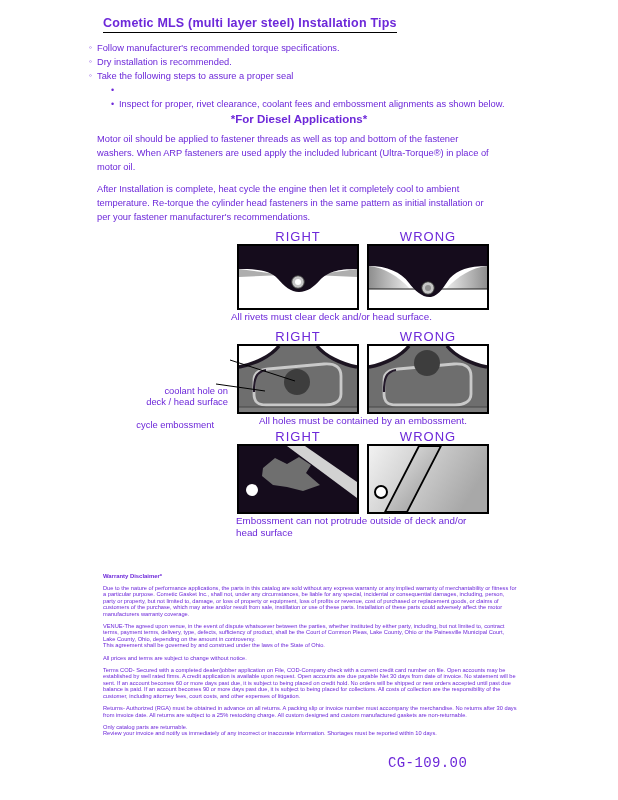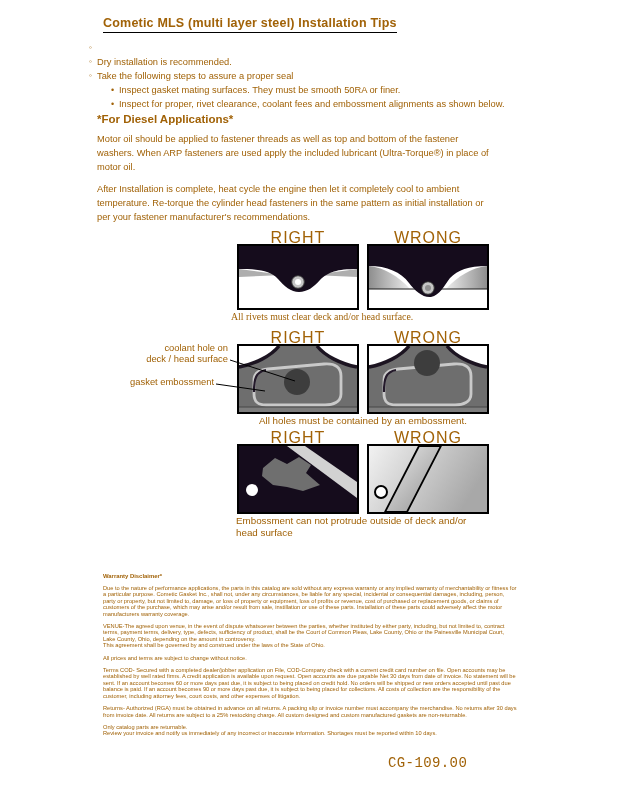--- a/index.html
+++ b/index.html
@@ -1,67 +1,67 @@
 <!DOCTYPE html>
 <html><head>
 <meta charset="utf-8">
 <style>
   html,body{margin:0;padding:0;background:#ffffff;}
   .page{position:relative;width:618px;height:800px;background:#ffffff;overflow:hidden;
-        font-family:"Liberation Sans", sans-serif;color:#a16207;}
+        font-family:"Liberation Sans", sans-serif;color:#6d28d9;}
 
   .page-title{position:absolute;left:103px;top:16px;font-size:12.5px;font-weight:bold;
               letter-spacing:0.2px;border-bottom:1.6px solid #000;padding-bottom:2px;}
 
   .tips-list{position:absolute;left:89px;top:41px;width:436px;font-size:9.3px;line-height:14px;}
   .tip-row{display:flex;}
   .tip-marker{width:8px;flex:0 0 8px;text-align:left;font-size:8px;line-height:14px;}
   .sub-list{margin-left:22px;}
   .sub-marker{width:8px;flex:0 0 8px;font-size:9px;line-height:14px;}
 
   .diesel{position:absolute;left:97px;top:113px;width:404px;}
-  .diesel-heading{font-size:11.5px;font-weight:bold;margin:0 0 8px 0;}
+  .diesel-heading{font-size:11.5px;font-weight:bold;margin:0 0 8px 0;text-align:center;}
   .diesel p{font-size:9.3px;line-height:13.8px;margin:0 12px 9px 0;}
 
-  .rw-label{position:absolute;width:122px;text-align:center;font-size:16px;letter-spacing:1px;}
+  .rw-label{position:absolute;width:122px;text-align:center;font-size:13px;letter-spacing:1px;}
   .panel{position:absolute;display:block;}
   .caption{position:absolute;font-size:9.8px;line-height:11.5px;}
 
-  .callout{position:absolute;text-align:right;font-size:9.4px;line-height:11px;}
+  .callout{position:absolute;text-align:right;font-size:9.4px;line-height:11px;margin-top:43px;}
   .leader-overlay{position:absolute;left:0;top:0;width:618px;height:800px;pointer-events:none;}
 
   .warranty{position:absolute;left:103px;top:573px;width:414px;}
   .warranty-heading{font-size:5.9px;font-weight:bold;margin:0 0 6px 0;}
   .warranty p{font-size:5.7px;line-height:6.4px;margin:0 0 6px 0;}
 
   .footer-code{position:absolute;left:388px;top:755px;font-size:14px;letter-spacing:0.4px;font-family:Liberation Mono, monospace;}
 </style>
 </head>
 <body>
 
 <div class="page">
 
   <div class="page-title">Cometic MLS (multi layer steel) Installation Tips</div>
 
   <div class="tips-list">
     <div class="tip-row">
       <span class="tip-marker">◦</span>
+      <span>Follow manufacturer's recommended torque specifications.</span>
     </div>
     <div class="tip-row">
       <span class="tip-marker">◦</span>
       <span>Dry installation is recommended.</span>
     </div>
     <div class="tip-row">
       <span class="tip-marker">◦</span>
       <span>Take the following steps to assure a proper seal</span>
     </div>
     <div class="sub-list">
       <div class="tip-row">
         <span class="sub-marker">•</span>
-        <span>Inspect gasket mating surfaces.  They must be smooth 50RA or finer.</span>
       </div>
       <div class="tip-row">
         <span class="sub-marker">•</span>
         <span>Inspect for proper, rivet clearance, coolant fees and embossment alignments as shown below.</span>
       </div>
     </div>
   </div>
 
   <div class="diesel">
     <div class="diesel-heading">*For Diesel Applications*</div>
@@ -97,30 +97,30 @@
     <path d="M2,22 C18,24 31,32 43,45 L2,45 Z" fill="url(#r1wl)"></path>
     <path d="M120,22 C104,24 91,32 79,45 L120,45 Z" fill="url(#r1wr)"></path>
     <rect x="2" y="45" width="118" height="19" fill="#ffffff"></rect>
     <line x1="2" y1="45" x2="120" y2="45" stroke="#1a1a1a" stroke-width="1"></line>
     <path d="M2,2 H120 V22 C101,22 91,26 83,34 C77,42 73,51 64,53 C56,54 48,47 42,39 C34,28 20,22 2,22 Z" fill="#150c1c"></path>
     <circle cx="61" cy="44" r="6.3" fill="#c6c6c6" stroke="#2a2a2a" stroke-width="1"></circle>
     <circle cx="61" cy="44" r="3" fill="#909090"></circle>
     <rect x="1" y="1" width="120" height="64" fill="none" stroke="#000000" stroke-width="2"></rect>
   </svg>
 
-  <div class="caption" style="left:231px;top:311px;font-family:Liberation Serif, serif;">All rivets must clear deck and/or head surface.</div>
+  <div class="caption" style="left:231px;top:311px;">All rivets must clear deck and/or head surface.</div>
 
   <div class="rw-label" style="left:237px;top:329px;">RIGHT</div>
   <div class="rw-label" style="left:367px;top:329px;">WRONG</div>
 
   <div class="callout" style="left:110px;top:342px;width:118px;">
     <div>coolant hole on</div>
     <div>deck / head surface</div>
   </div>
-  <div class="callout" style="left:110px;top:376px;width:104px;">gasket embossment</div>
+  <div class="callout" style="left:110px;top:376px;width:104px;">cycle embossment</div>
 
   <svg class="panel" style="left:237px;top:344px;" width="122" height="70" viewBox="0 0 122 70">
     <rect x="2" y="2" width="118" height="66" fill="#6e6e6e"></rect>
     <path d="M2,2 L42,2 C34,12 18,20 2,23 Z" fill="#ffffff"></path>
     <path d="M120,2 L80,2 C88,12 104,20 120,23 Z" fill="#ffffff"></path>
     <path d="M42,2 C34,12 18,20 2,23" stroke="#1c1421" stroke-width="3.5" fill="none"></path>
     <path d="M80,2 C88,12 104,20 120,23" stroke="#1c1421" stroke-width="3.5" fill="none"></path>
     <path d="M17,50 L17,36 C17,28 23,26 31,25 L87,20 C99,19 104,24 104,32 L104,50 C104,58 96,61 88,61 L29,61 C21,61 17,58 17,50 Z" fill="none" stroke="#c9c9c9" stroke-width="2.8"></path>
     <path d="M17,48 C17,34 19,28 29,26" stroke="#241a2b" stroke-width="2.2" fill="none"></path>
     <circle cx="60" cy="38" r="13" fill="#3d3d3d"></circle>

